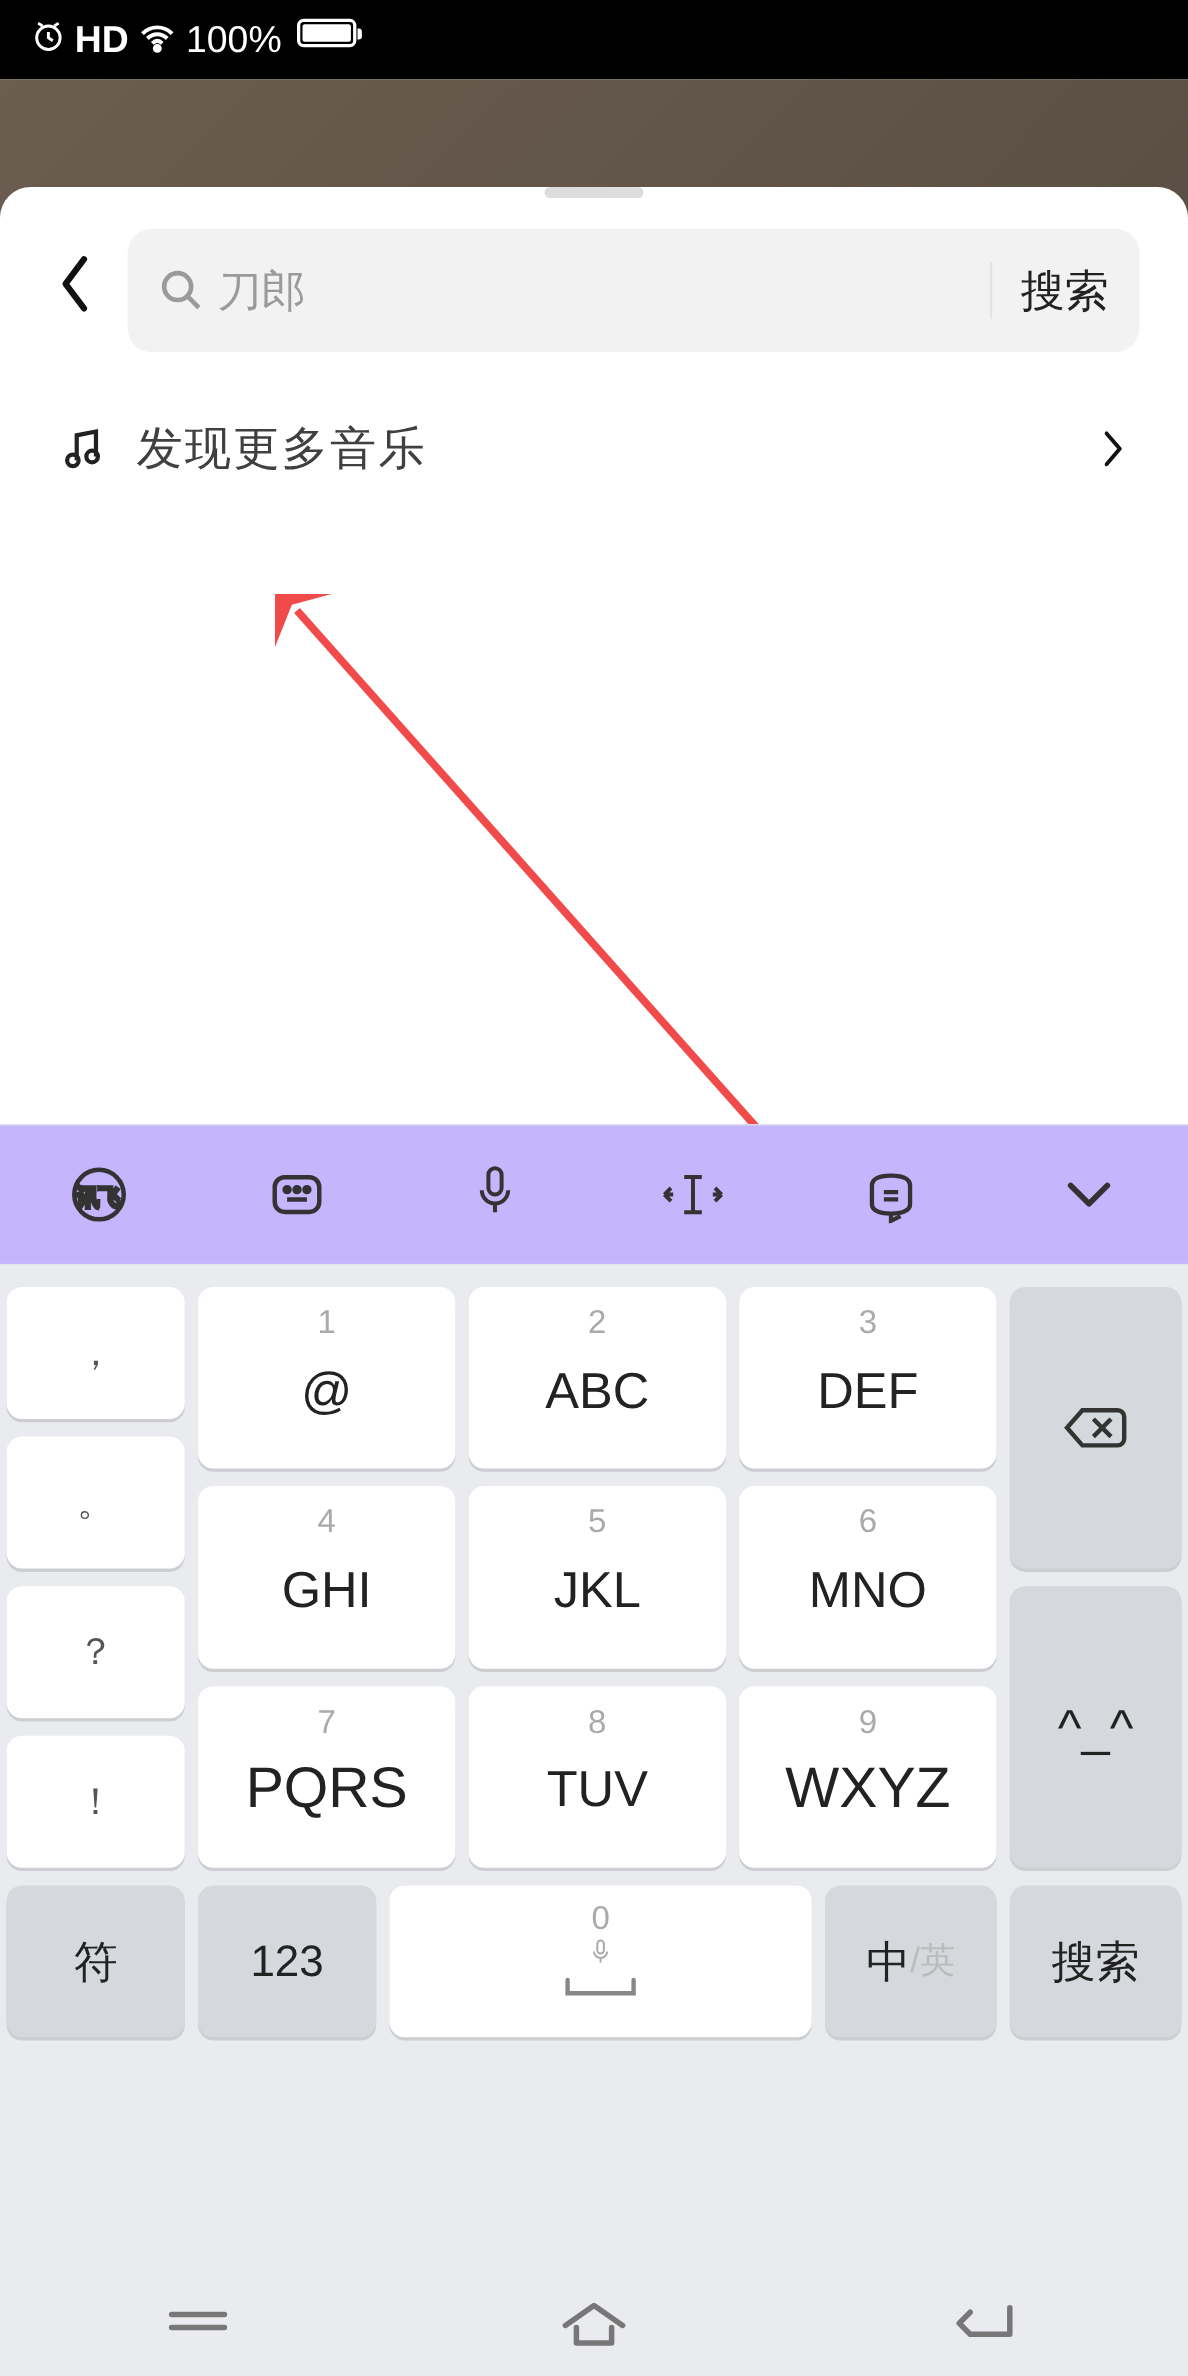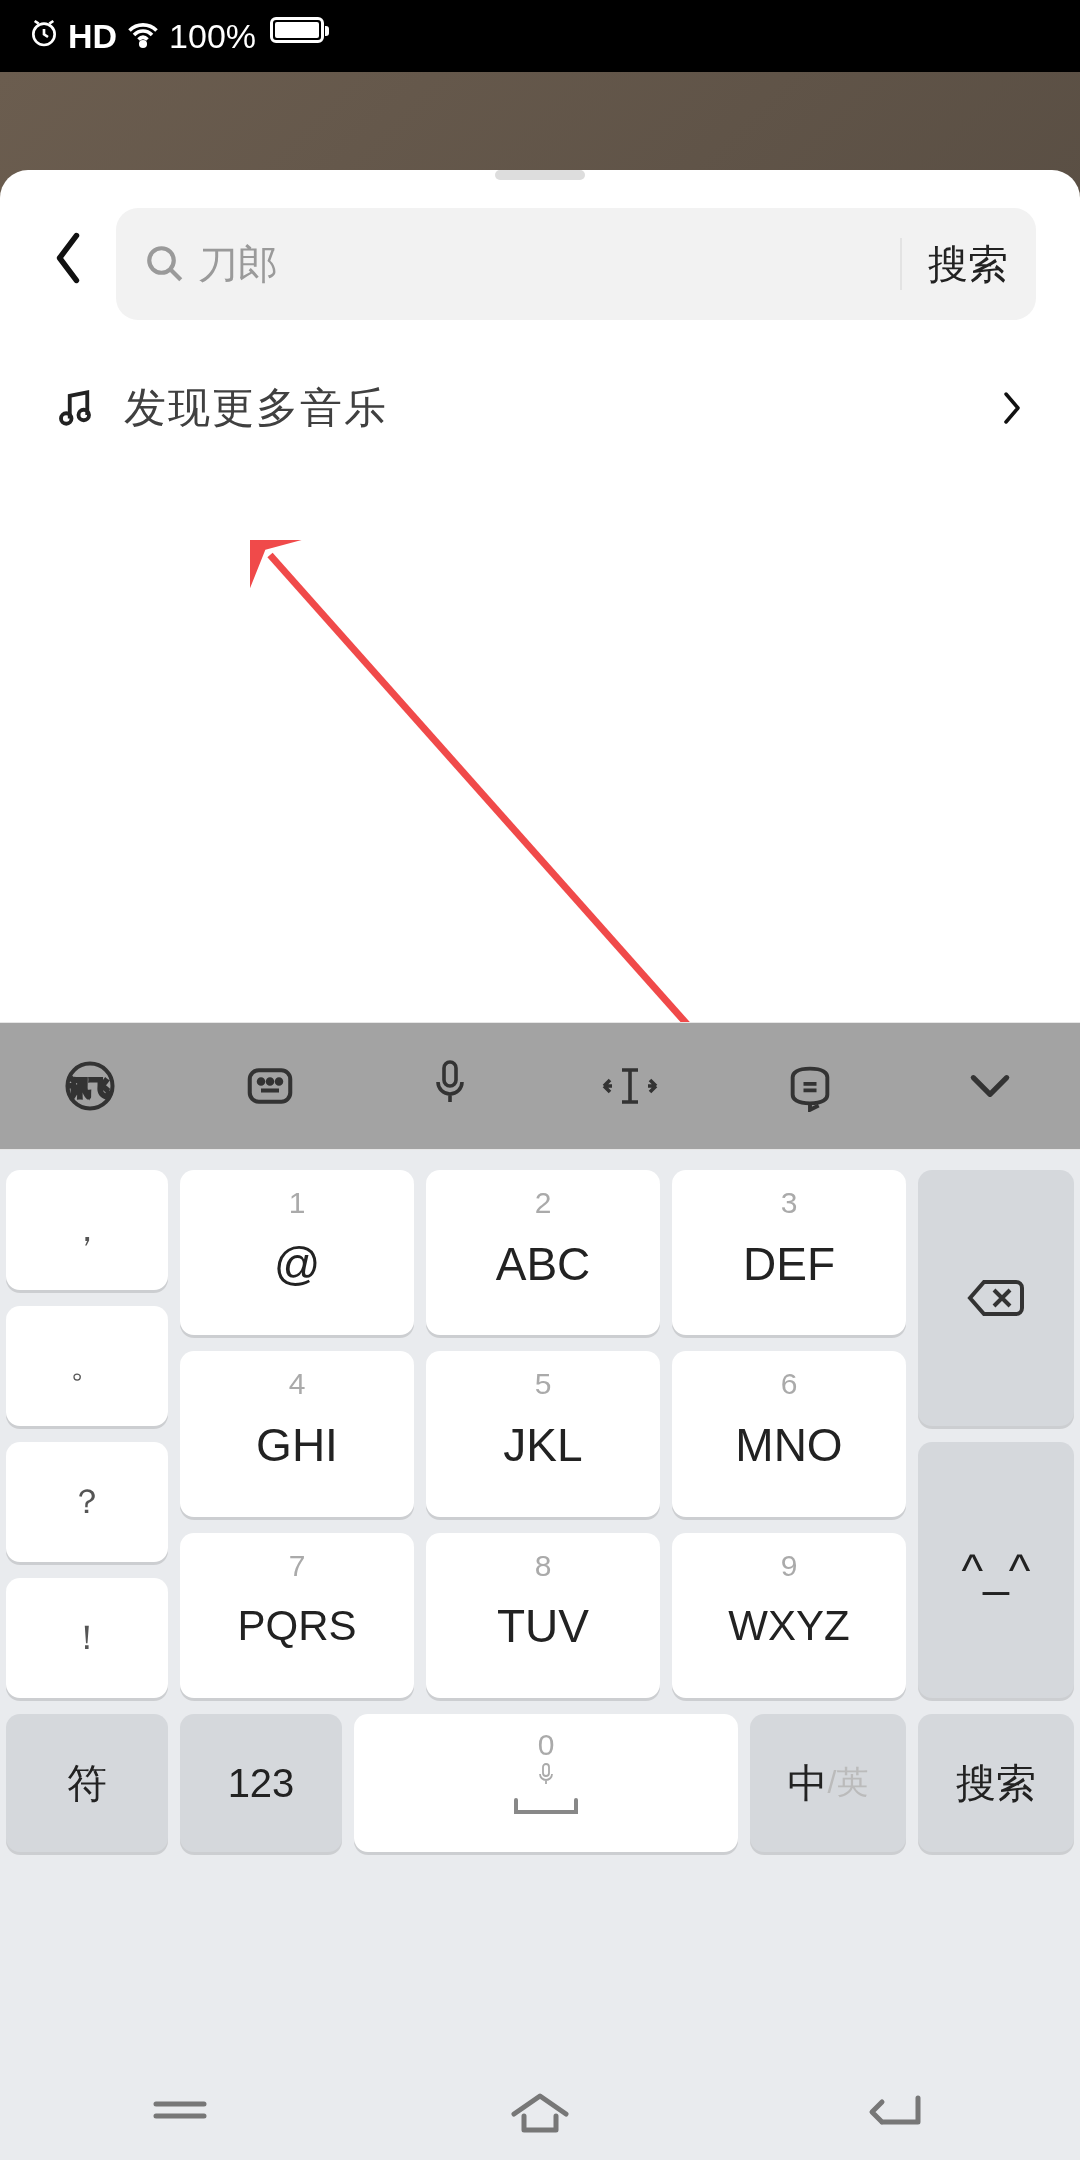--- a/index.html
+++ b/index.html
@@ -34,30 +34,30 @@
 
 .discover-row { display:flex; align-items:center; padding: 60px 54px 0; }
 .music-note { font-size: 40px; color:#222; margin-right: 28px; }
 .discover-text { font-size: 42px; color:#404040; flex:1; letter-spacing: 2px; }
 .chev-right { font-size: 40px; color:#111; }
 
 
 .arrow-svg { position:absolute; left: 250px; top: 370px; width: 640px; height: 700px; pointer-events:none; }
 
 
-.kb-toolbar { position:absolute; bottom: 1010px; left:0; right:0; height: 128px; background:#a3a3a3; border-top:1px solid #e6e6e6; border-bottom:1px solid #e6e6e6; display:flex; align-items:center; justify-content:space-around; }
+.kb-toolbar { position:absolute; bottom: 1010px; left:0; right:0; height: 128px; background:#c4b5fd; border-top:1px solid #e6e6e6; border-bottom:1px solid #e6e6e6; display:flex; align-items:center; justify-content:space-around; }
 .kb-tool { width:64px; height:64px; display:flex; align-items:center; justify-content:center; color:#333; }
 
 
 .keyboard { position:absolute; bottom:0; left:0; right:0; height: 1010px; background:#e9ebee; }
 .key { margin: 8px 6px; background:#fff; border-radius: 14px; box-shadow: 0 3px 0 rgba(0,0,0,0.12); display:flex; flex-direction:column; align-items:center; justify-content:center; position:relative; }
 .key-gray { background:#d5d8dc; }
 .key-num { position:absolute; top:16px; font-size:30px; color:#aaa; }
 .key-main { font-size:46px; color:#222; margin-top:22px; }
-.key-main.small { font-size:42px;margin-top:22px; }
+.key-main.small { font-size:52px;margin-top:22px; }
 .punct-key { margin:8px 6px; background:#fff; border-radius:14px; box-shadow:0 3px 0 rgba(0,0,0,0.12); display:flex; align-items:center; justify-content:center; font-size:34px; color:#555; }
 
 .kb-bottom { display:flex; height:166px; padding:0 0 12px 0; }
 .kb-bottom .bkey { margin:8px 6px; background:#d5d8dc; border-radius:14px; box-shadow:0 3px 0 rgba(0,0,0,0.12); display:flex; align-items:center; justify-content:center; font-size:40px; color:#222; }
 .bkey.space { background:#fff; flex:1; flex-direction:column; position:relative; }
 .bkey.w1 { width: 162px; }
 .bkey.w2 { width: 156px; }
 .space-num { position:absolute; top:14px; font-size:30px; color:#aaa; }
 .lang .en { color:#bbb; font-size:32px; }
 

